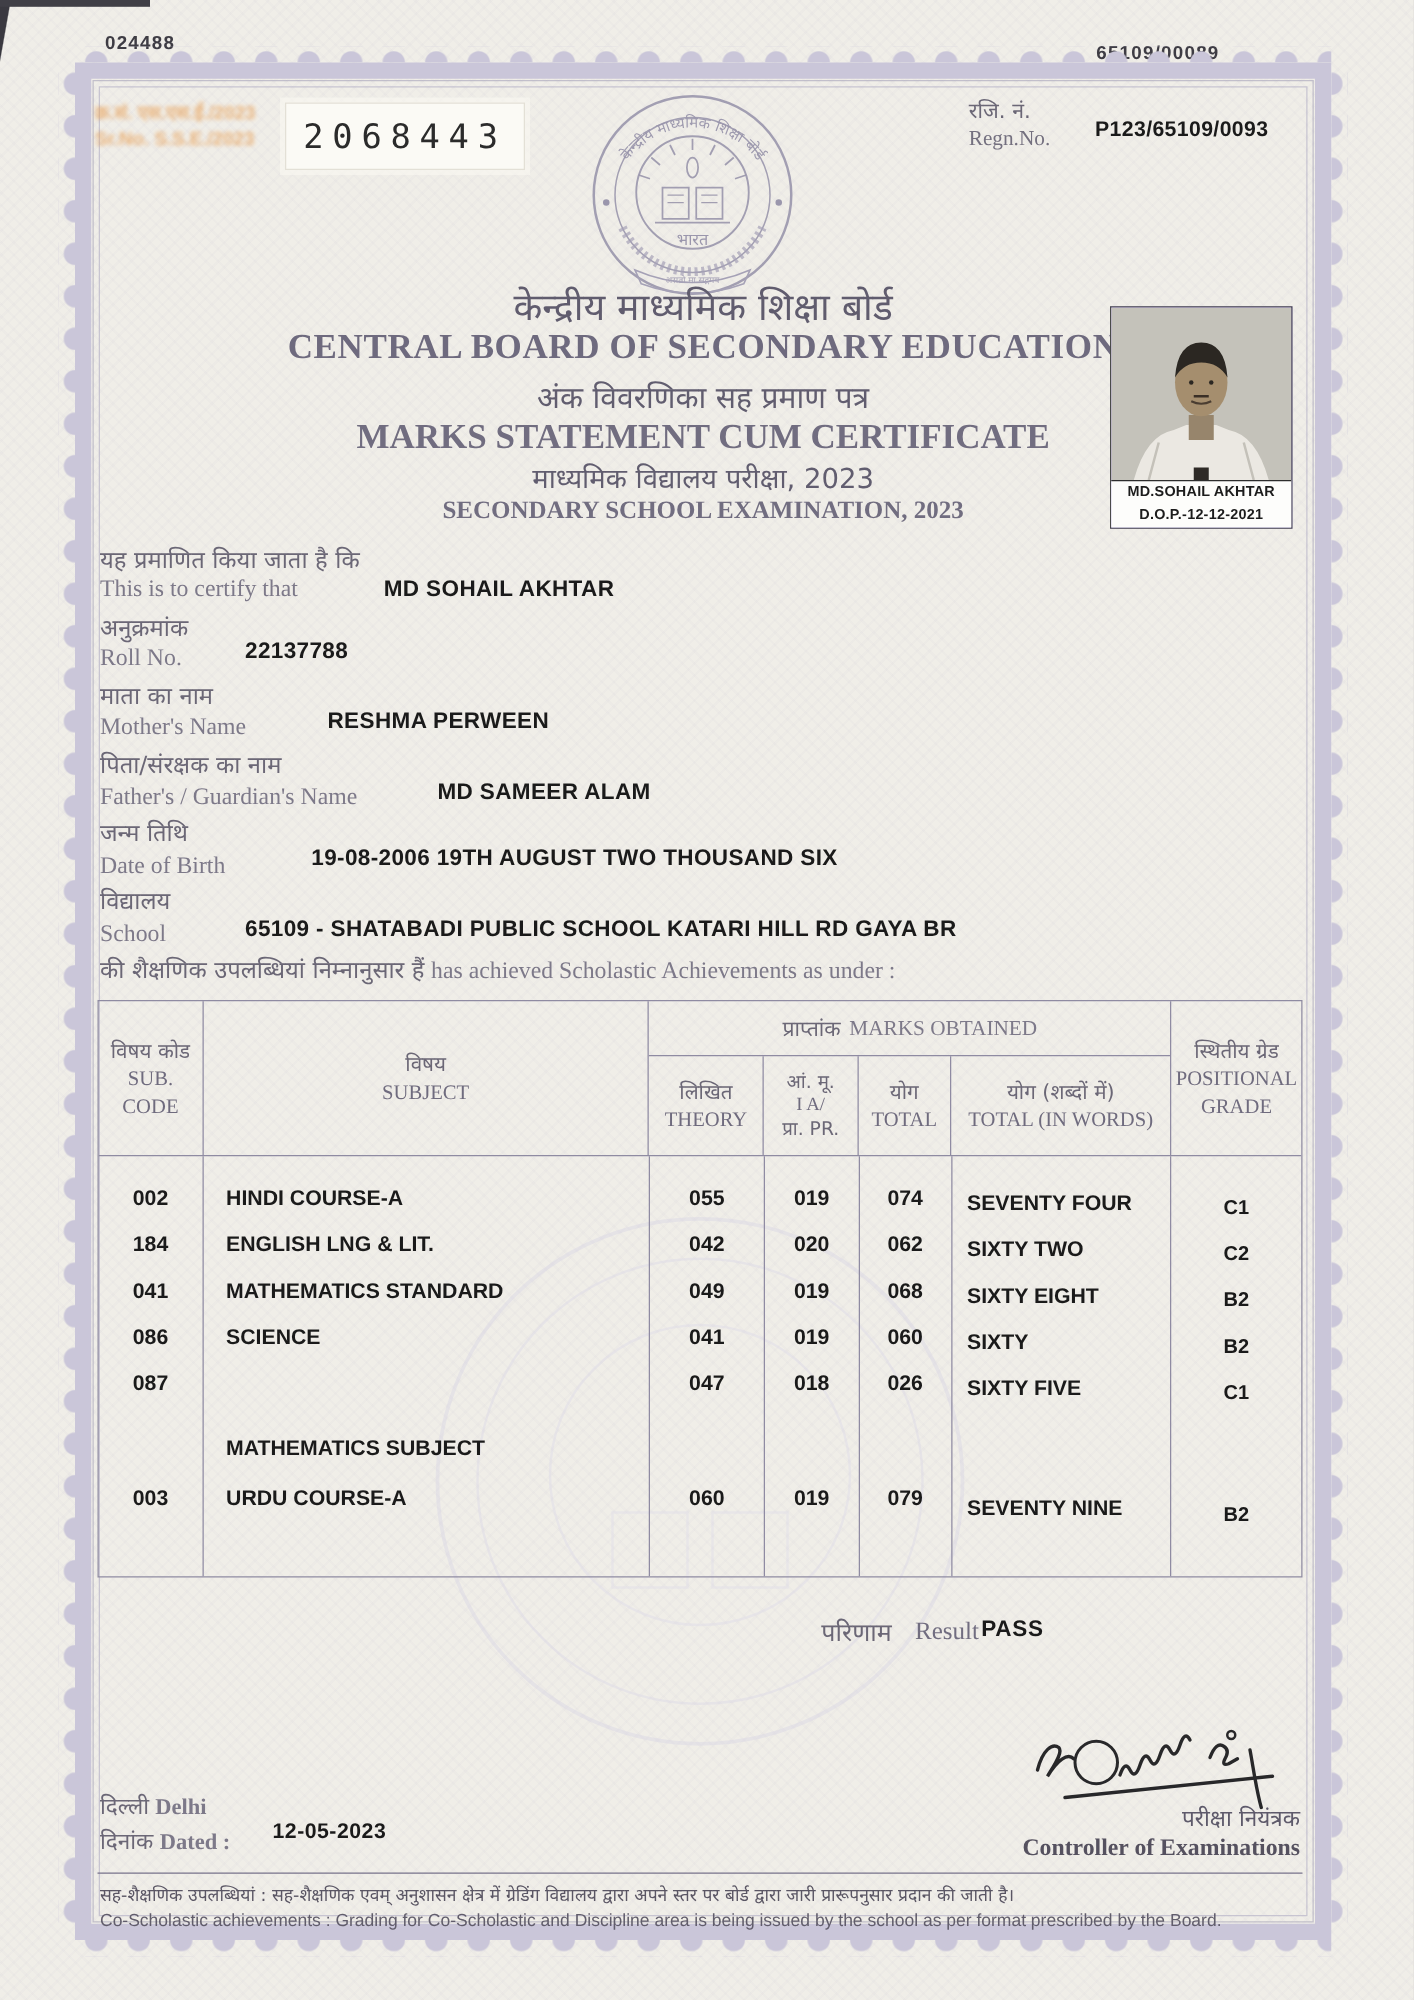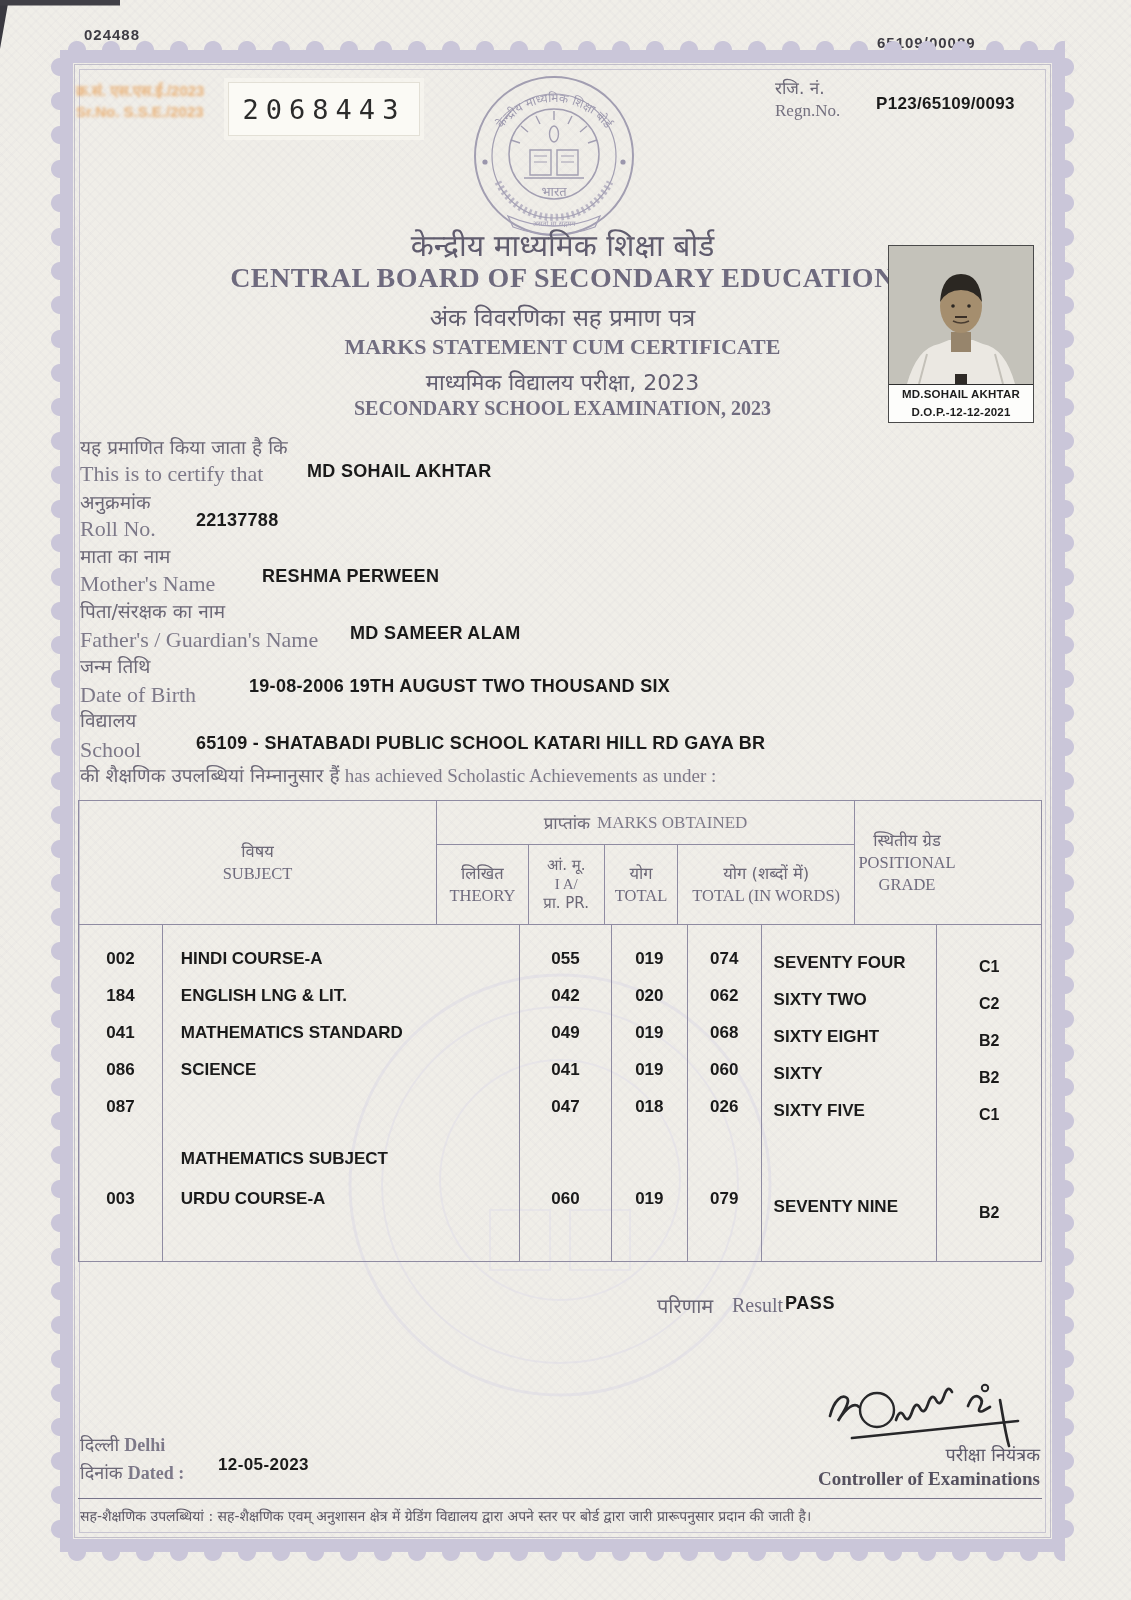--- a/index.html
+++ b/index.html
@@ -58,35 +58,35 @@
     line-height:21px; filter:blur(1.6px); opacity:.8; }
 
   .regn-hi { left:775px; top:76px; font-size:17px; }
   .regn-en { left:775px; top:101px; font-size:17px; color:#74707f; }
   .regn-val{ left:876px; top:94px; font-size:17px; letter-spacing:.3px; }
 
   .center-line { left:60px; width:1005px; text-align:center; }
   .board-hi { top:224px; font-size:30px; color:#605c6e; }
   .board-en { top:262px; font-size:28px; font-weight:bold; color:#6e6a7e; letter-spacing:.5px; }
   .doc-hi   { top:300px; font-size:24px; color:#615d6f; }
-  .doc-en   { top:334px; font-size:22px; font-weight:bold; color:#716d80; }
+  .doc-en   { top:334px; font-size:28px; font-weight:bold; color:#716d80; }
   .exam-hi  { top:366px; font-size:22px; color:#615d6f; }
   .exam-en  { top:397px; font-size:20px; font-weight:bold; color:#716d80; }
 
   
   .photo { left:888px; top:245px; width:146px; height:178px; border:1.5px solid #4a4a4a;
     background:#c4b5fd; }
   .photo .img { width:100%; height:138px; display:block; }
   .photo .cap { height:38px; border-top:1.5px solid #2d2d2d; background:#fdfdfb;
     text-align:center; font-size:11.5px; font-weight:bold; color:#1c1c1c; line-height:18px;
     font-family:"Liberation Sans",sans-serif; letter-spacing:.2px; }
 
   
   .f-hi { font-size:19px; }
-  .f-en { font-size:22px; }
+  .f-en { font-size:19px; }
   .f-val{ font-size:18px; letter-spacing:.3px; }
 
   
   .mtable { position:absolute; left:78px; top:800px; width:964px; height:462px;
     border:1.5px solid #8f8ba2; display:flex; flex-direction:column; }
   .mt-header { display:flex; height:124px; border-bottom:1.3px solid #8f8ba2; }
   .mt-body   { display:flex; flex:1; }
   .col-code  { width:84px;  border-right:1.3px solid #8f8ba2; }
   .col-subj  { width:358px; border-right:1.3px solid #8f8ba2; }
   .col-th    { width:92px;  border-right:1.3px solid #8f8ba2; }
@@ -251,20 +251,25 @@
   <div class="abs en f-en" style="left:80px;top:737px;">School</div>
   <div class="abs typed f-val" style="left:196px;top:733px;">65109 - SHATABADI PUBLIC SCHOOL KATARI HILL RD GAYA BR</div>
 
   <div class="abs" style="left:80px;top:762px;font-size:19px;">
     <span class="hi">की शैक्षणिक उपलब्धियां निम्नानुसार हैं</span>
     <span class="en">has achieved Scholastic Achievements as under :</span>
   </div>
 
   <div class="mtable">
     <div class="mt-header">
+      <div class="hcell col-code">
+        <span class="hi">विषय कोड</span>
+        <span class="en">SUB.</span>
+        <span class="en">CODE</span>
+      </div>
       <div class="hcell col-subj">
         <span class="hi">विषय</span>
         <span class="en">SUBJECT</span>
       </div>
       <div class="marks-group">
         <div class="marks-title">
           <span class="hi">प्राप्तांक</span>
           <span class="en">MARKS OBTAINED</span>
         </div>
         <div class="marks-sub">
@@ -378,14 +383,15 @@
     <span class="hi">दिनांक</span>
     <span class="en" style="font-weight:bold;">Dated :</span>
   </div>
   <div class="abs typed date-val">12-05-2023</div>
 
   <div class="abs hi ctrl-hi">परीक्षा नियंत्रक</div>
   <div class="abs en ctrl-en">Controller of Examinations</div>
 
   <div class="foot-rule"></div>
   <div class="abs hi note-hi">सह-शैक्षणिक उपलब्धियां : सह-शैक्षणिक एवम् अनुशासन क्षेत्र में ग्रेडिंग विद्यालय द्वारा अपने स्तर पर बोर्ड द्वारा जारी प्रारूपनुसार प्रदान की जाती है।</div>
+  <div class="abs note-en">Co-Scholastic achievements : Grading for Co-Scholastic and Discipline area is being issued by the school as per format prescribed by the Board.</div>
 
 </div>
 
 </body></html>

